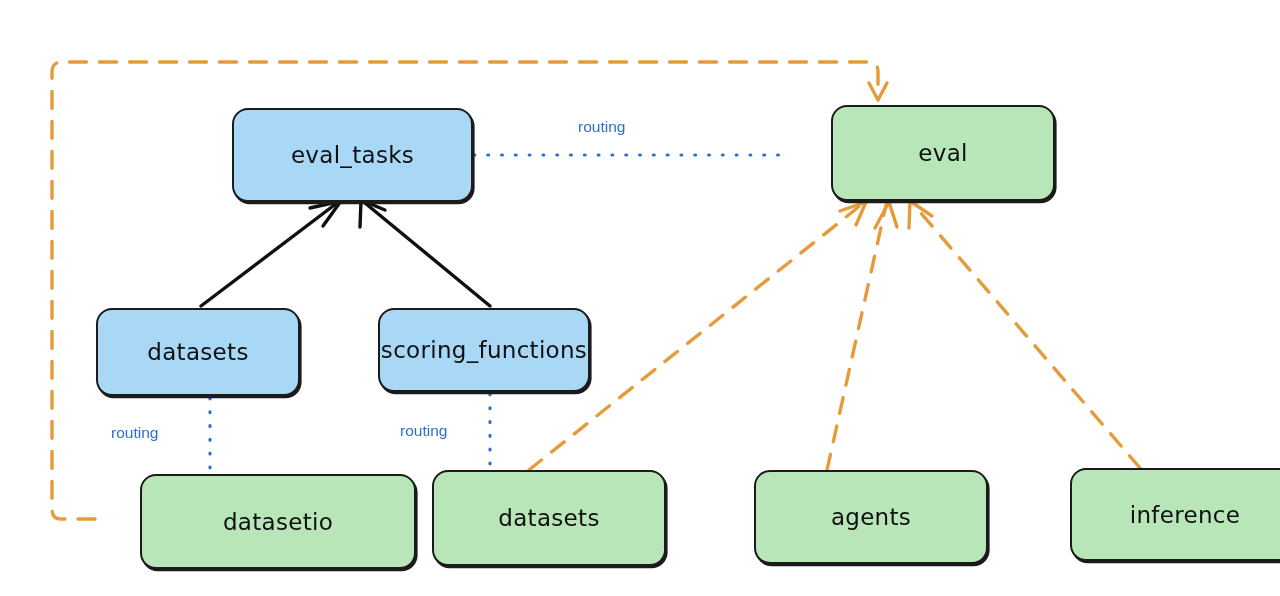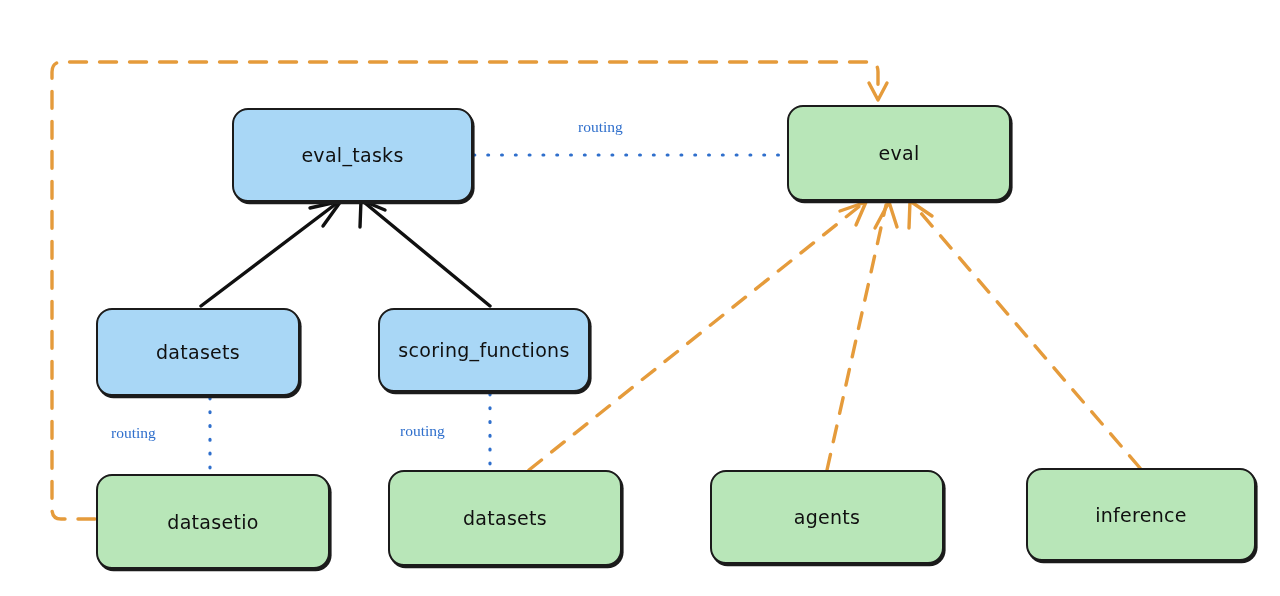--- a/index.html
+++ b/index.html
@@ -34,32 +34,33 @@
     justify-content: center;
     border: 2.6px solid #1b1b1b;
     border-radius: 16px;
     box-shadow: 1.6px 2.2px 0 0 #1b1b1b;
   }
   .node.api {
     background: #a9d7f6;
   }
   .node.provider {
     background: #b8e6b8;
+    margin-left: 44px;
   }
   .node-label {
     font-family: "DejaVu Sans", sans-serif;
-    font-size: 19px;
+    font-size: 23px;
     letter-spacing: 0.3px;
     color: #101010;
     white-space: nowrap;
     user-select: none;
   }
   .edge-label {
     position: absolute;
-    font-family: Liberation Serif, serif;
+    font-family: Liberation Sans, sans-serif;
     font-size: 15.5px;
     color: #2f6fcc;
     white-space: nowrap;
     user-select: none;
   }
 </style>
 </head>
 <body>
 
 <div id="diagram-canvas">
@@ -118,21 +119,21 @@
   </div>
 
   <div class="node api" style="left:96px; top:308px; width:204px; height:88px;">
     <span class="node-label">datasets</span>
   </div>
 
   <div class="node api" style="left:378px; top:308px; width:212px; height:84px;">
     <span class="node-label">scoring_functions</span>
   </div>
 
-  <div class="node provider" style="left:96px; top:474px; width:234px; height:95px;text-align:center;">
+  <div class="node provider" style="left:96px; top:474px; width:276px; height:95px;text-align:center;">
     <span class="node-label">datasetio</span>
   </div>
 
   <div class="node provider" style="left:388px; top:470px; width:234px; height:96px;">
     <span class="node-label">datasets</span>
   </div>
 
   <div class="node provider" style="left:710px; top:470px; width:234px; height:94px;">
     <span class="node-label">agents</span>
   </div>

